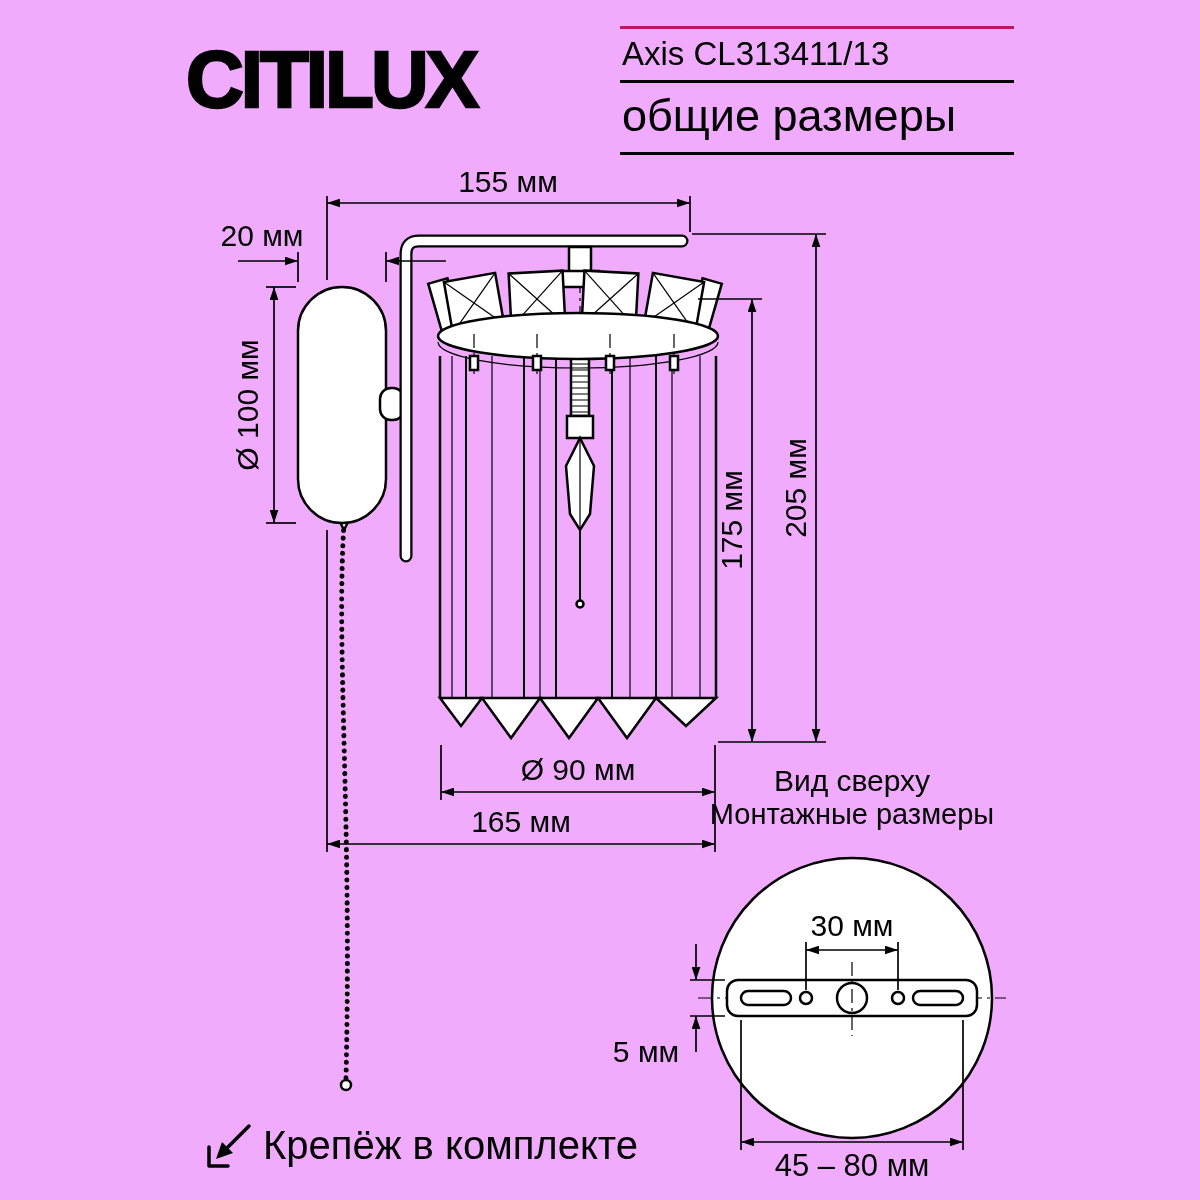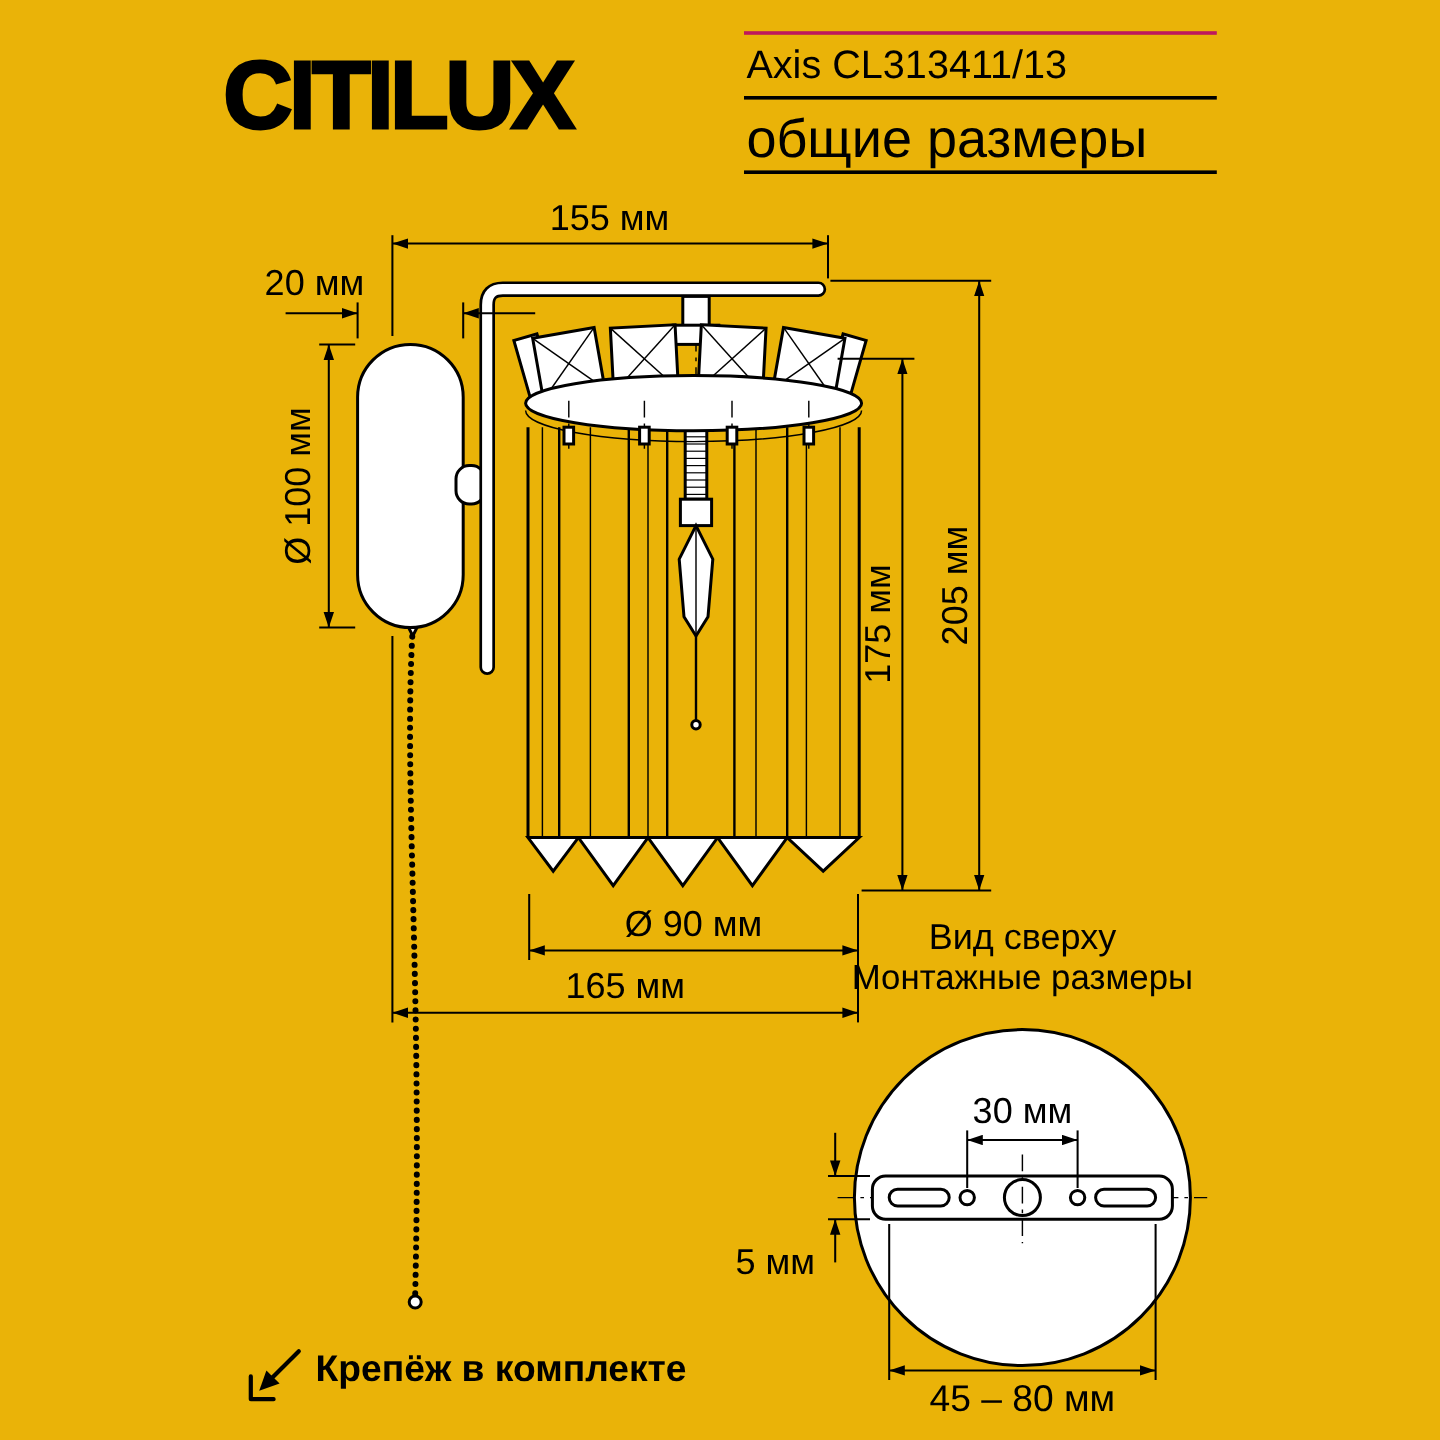--- a/index.html
+++ b/index.html
@@ -1,24 +1,24 @@
 <!DOCTYPE html>
 <html><head>
 <meta charset="utf-8">
 <style>
   html,body{margin:0;padding:0;background:#fff;}
-  .page{position:relative;width:1200px;height:1200px;background:#eab308;overflow:hidden;
+  .page{position:relative;width:1200px;height:1200px;background:#f0abfc;overflow:hidden;
         font-family:"Liberation Sans",sans-serif;color:#000;}
   .brand{position:absolute;left:186px;top:34px;font-size:80px;font-weight:bold;
          letter-spacing:-3px;-webkit-text-stroke:2.5px #000;}
   .header-right{position:absolute;left:620px;top:26px;width:394px;}
   .header-right .model{border-top:3px solid #be185d;border-bottom:3px solid #000;
          font-size:33px;padding:6px 0 7px 2px;}
-  .header-right .subtitle{border-bottom:3px solid #000;font-size:45px;padding:7px 0 0 2px;}
-  .footer-note{position:absolute;left:263px;top:1123px;font-size:31px;font-weight:bold;}
+  .header-right .subtitle{border-bottom:3px solid #000;font-size:45px;padding:7px 0 10px 2px;}
+  .footer-note{position:absolute;left:263px;top:1123px;font-size:40px;font-weight:normal;}
   svg.drawing{position:absolute;left:0;top:0;}
   svg text{font-family:"Liberation Sans",sans-serif;fill:#000;}
   .outline{fill:#fff;stroke:#000;stroke-width:2.5;}
   .thin{fill:none;stroke:#000;stroke-width:1.2;}
   .dim{stroke:#000;stroke-width:1.7;fill:none;}
   .ext{stroke:#000;stroke-width:1.7;fill:none;}
   .cl{stroke:#000;stroke-width:1.2;fill:none;stroke-dasharray:14 5 3 5;}
 </style>
 </head>
 <body>

